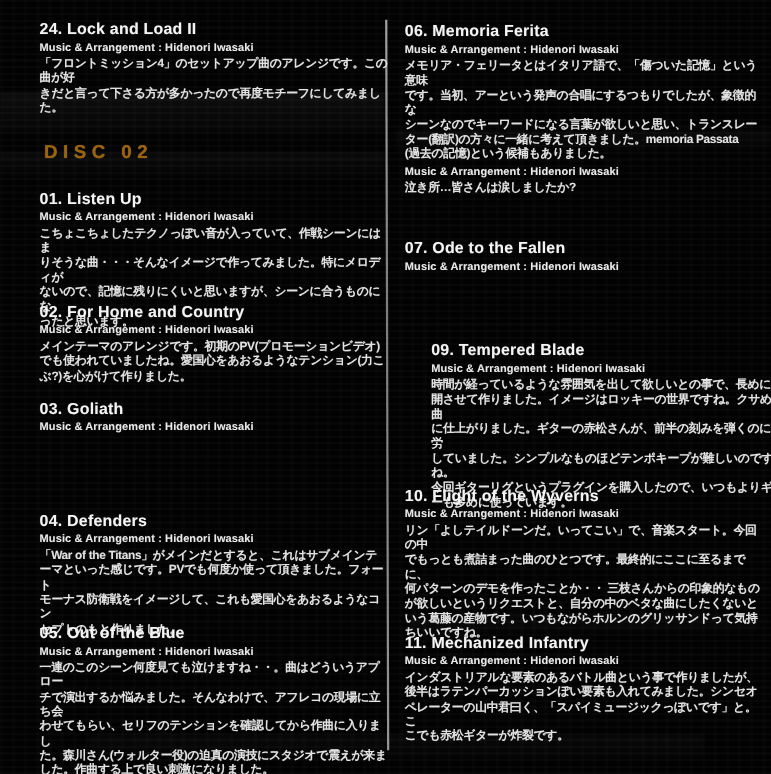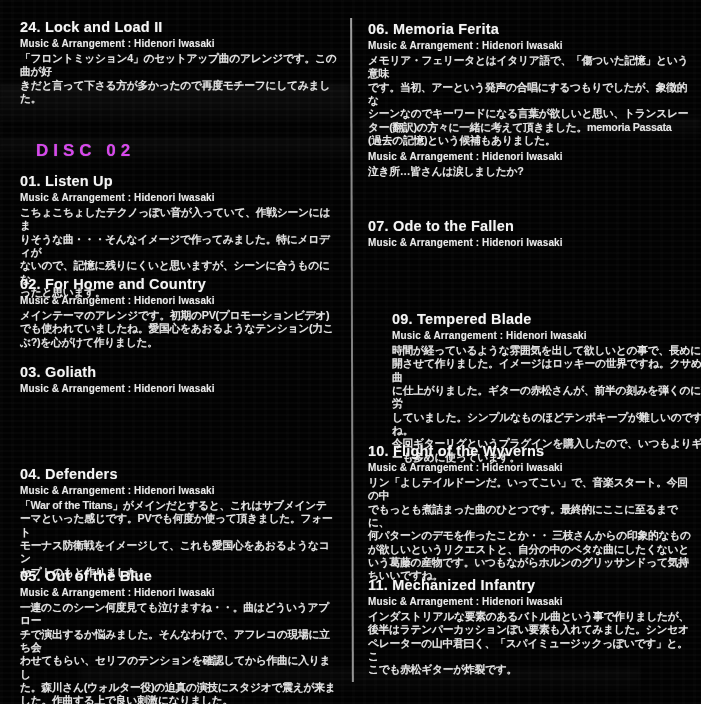--- a/index.html
+++ b/index.html
@@ -41,21 +41,21 @@
     left: 351px;
     top: 18px;
     width: 2px;
     height: 664px;
     background: linear-gradient(180deg, #c8c8c8 0%, #9a9a9a 40%, #b9b9b9 100%);
     opacity: 0.8;
     transform: rotate(-0.15deg);
   }
 
   .track { position: absolute; }
-  .col-left .track, .col-left .disc-header { left: 20px; width: 319px; }
+  .col-left .track, .col-left .disc-header { left: 36px; width: 319px; }
   .col-right .track { left: 368px; width: 324px; }
 
   .track h3 {
     margin: 0;
     font-size: 14.5px;
     line-height: 16px;
     font-weight: 700;
     color: #f4f4f4;
     letter-spacing: 0.2px;
     text-shadow: 0 0 1px rgba(255,255,255,0.35);
@@ -76,26 +76,26 @@
     font-size: 10.8px;
     line-height: 13.35px;
     font-weight: 700;
     color: #e2e2e2;
     letter-spacing: -0.3px;
     white-space: pre-line;
     text-shadow: 0 0 1px rgba(255,255,255,0.3);
   }
   .disc-header {
     position: absolute;
-    margin: 16px;
+    margin: 4px;
     font-size: 17px;
     line-height: 18px;
     font-weight: 700;
     letter-spacing: 5px;
-    color: #d946ef;
+    color: #a16207;
     text-shadow: 0 0 1px rgba(255,255,255,0.4);
     white-space: nowrap;
   }
 
   
   .t24  { top: 19px; }
   .disc-header { top: 126px; }
   .t01  { top: 173px; }
   .t02  { top: 276px; }
   .t03  { top: 364px; }

